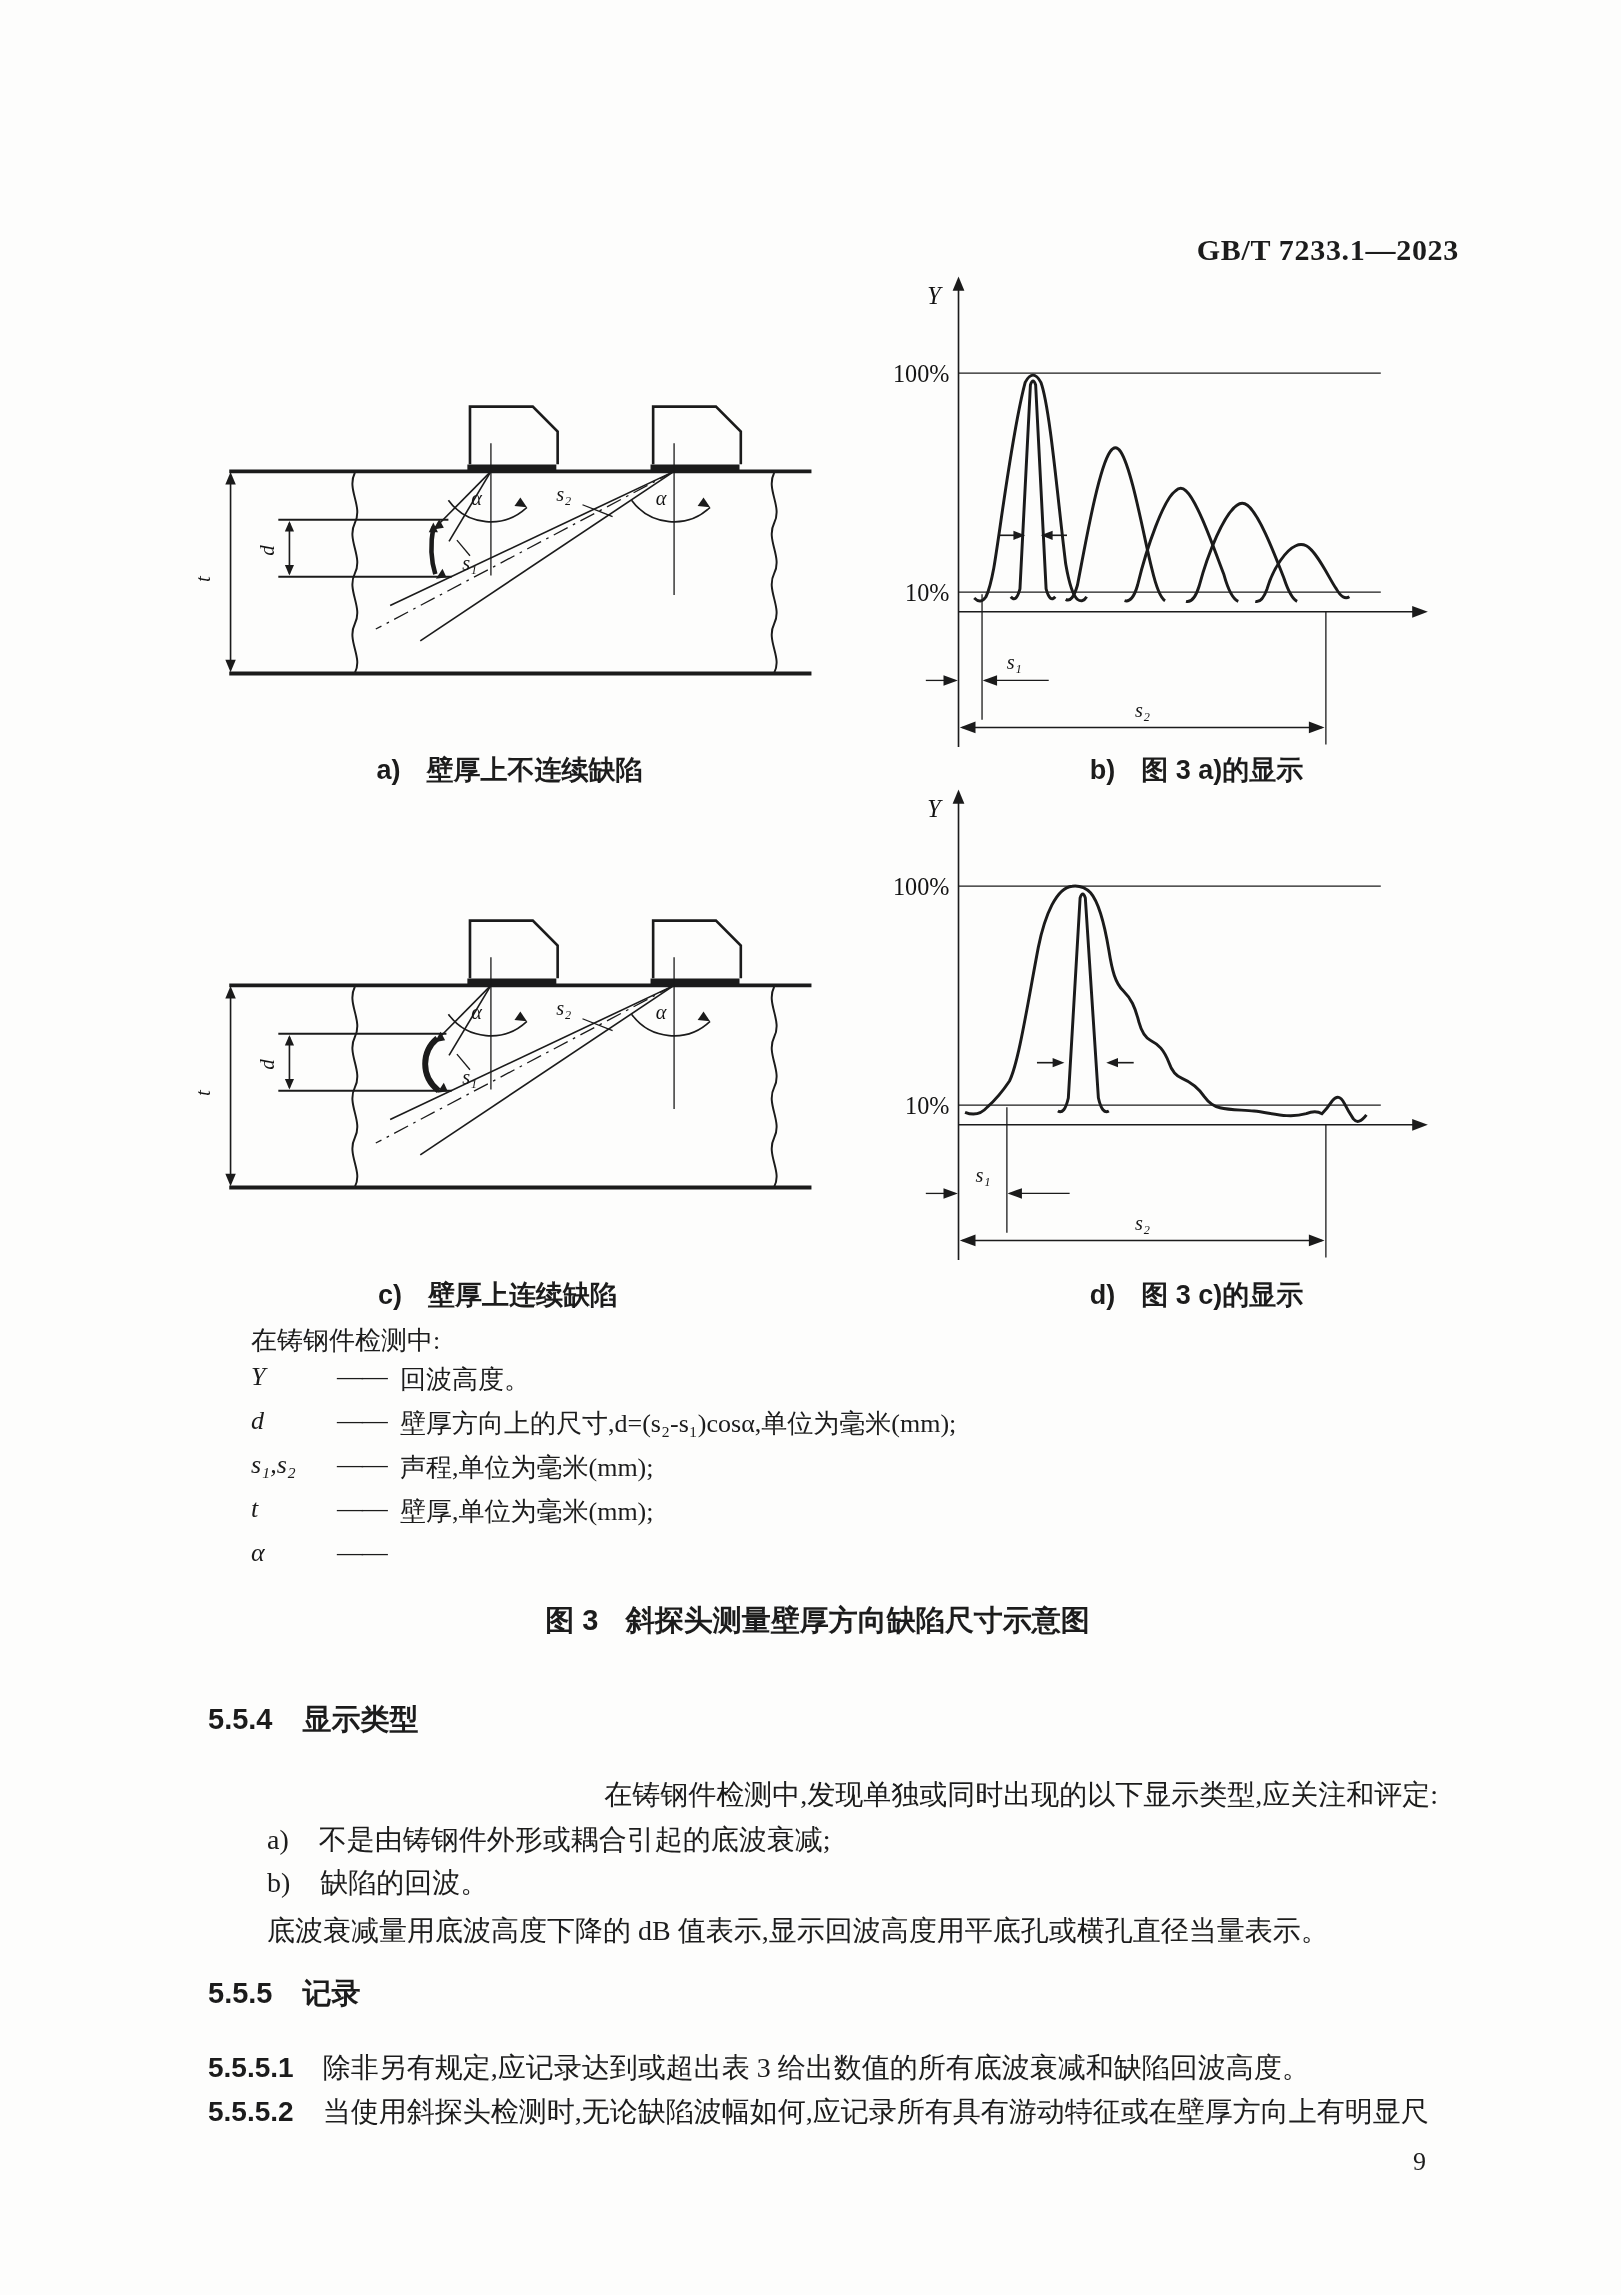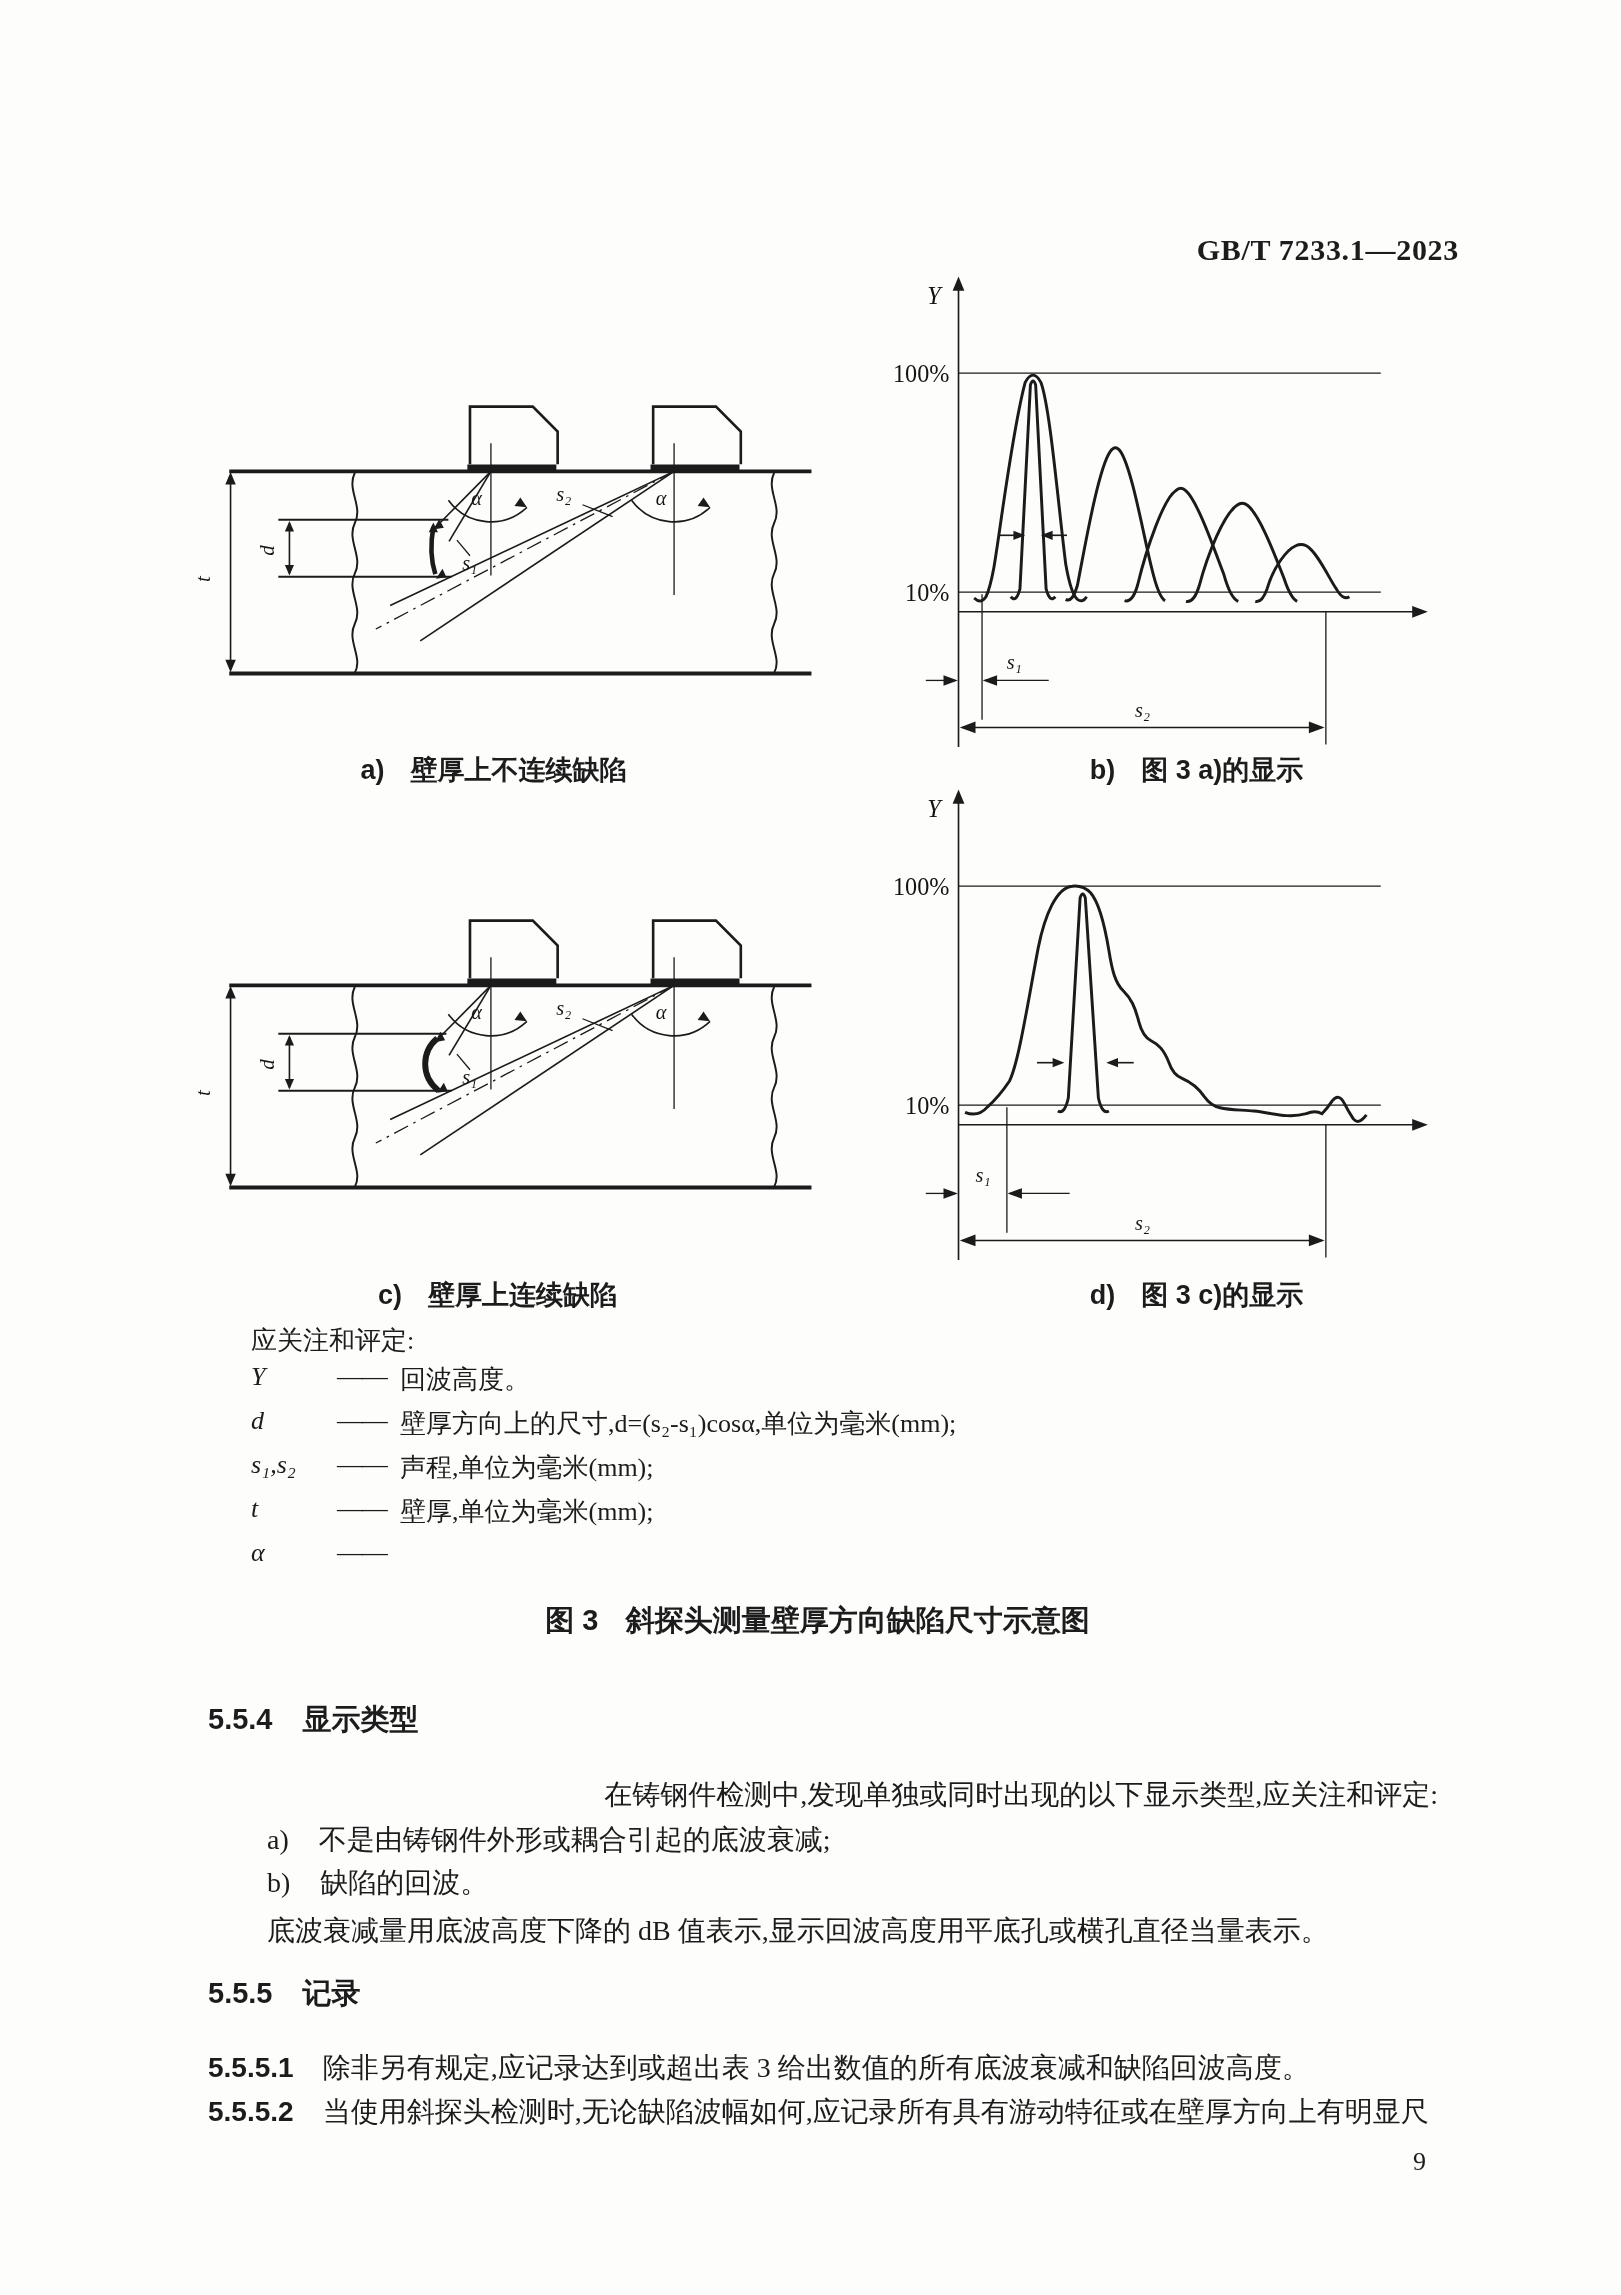--- a/index.html
+++ b/index.html
@@ -128,21 +128,21 @@
       <path d="M168,712 l24,-9 v18 z" fill="#1b1b1b" stroke="none"></path>
       <path d="M726,712 l-24,-9 v18 z" fill="#1b1b1b" stroke="none"></path>
     </g>
     <text class="it" x="118" y="64" font-size="37">Y</text>
     <text x="152" y="184" font-size="37" text-anchor="end">100%</text>
     <text x="152" y="519" font-size="37" text-anchor="end">10%</text>
     <text class="it" x="240" y="622" font-size="31">s₁</text>
     <text class="it" x="436" y="696" font-size="31">s₂</text>
   </svg>
 
-  <div class="abs figcap" style="left:186px;top:752px;width:615px;text-align:center;">
+  <div class="abs figcap" style="left:202px;top:752px;width:615px;text-align:center;">
     <span class="mk">a)</span><span>壁厚上不连续缺陷</span>
   </div>
   <div class="abs figcap" style="left:886px;top:752px;width:621px;text-align:center;">
     <span class="mk">b)</span><span>图 3 a)的显示</span>
   </div>
 
   <svg class="abs" style="left:190px;top:880px;" width="628" height="373" viewBox="0 0 960 570">
     <g stroke="#1b1b1b" fill="none">
       <path d="M60,161 H950" stroke-width="6"></path>
       <path d="M60,470 H950" stroke-width="6"></path>
@@ -238,21 +238,21 @@
     <text class="it" x="436" y="696" font-size="31">s₂</text>
   </svg>
 
   <div class="abs figcap" style="left:190px;top:1277px;width:615px;text-align:center;">
     <span class="mk">c)</span><span>壁厚上连续缺陷</span>
   </div>
   <div class="abs figcap" style="left:886px;top:1277px;width:621px;text-align:center;">
     <span class="mk">d)</span><span>图 3 c)的显示</span>
   </div>
 
-  <div class="abs legendhead" style="left:251px;top:1323px;">应关注和评定:</div>
+  <div class="abs legendhead" style="left:251px;top:1323px;">在铸钢件检测中:</div>
 
   <div class="abs" style="left:251px;top:1362px;width:1151px;">
     <div class="legend-row">
       <span class="legend-sym">Y</span>
       <span class="legend-dash">——</span>
       <span class="legend-desc">回波高度。</span>
     </div>
     <div class="legend-row">
       <span class="legend-sym">d</span>
       <span class="legend-dash">——</span>

